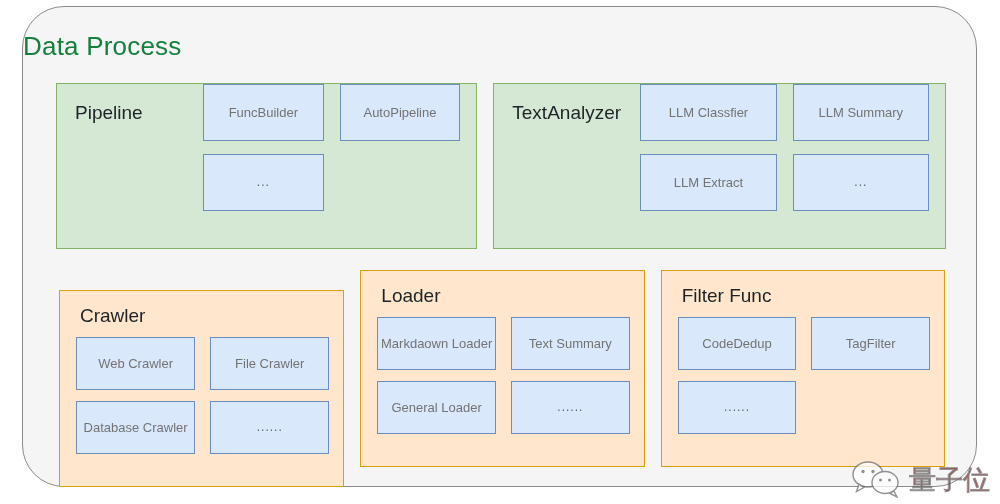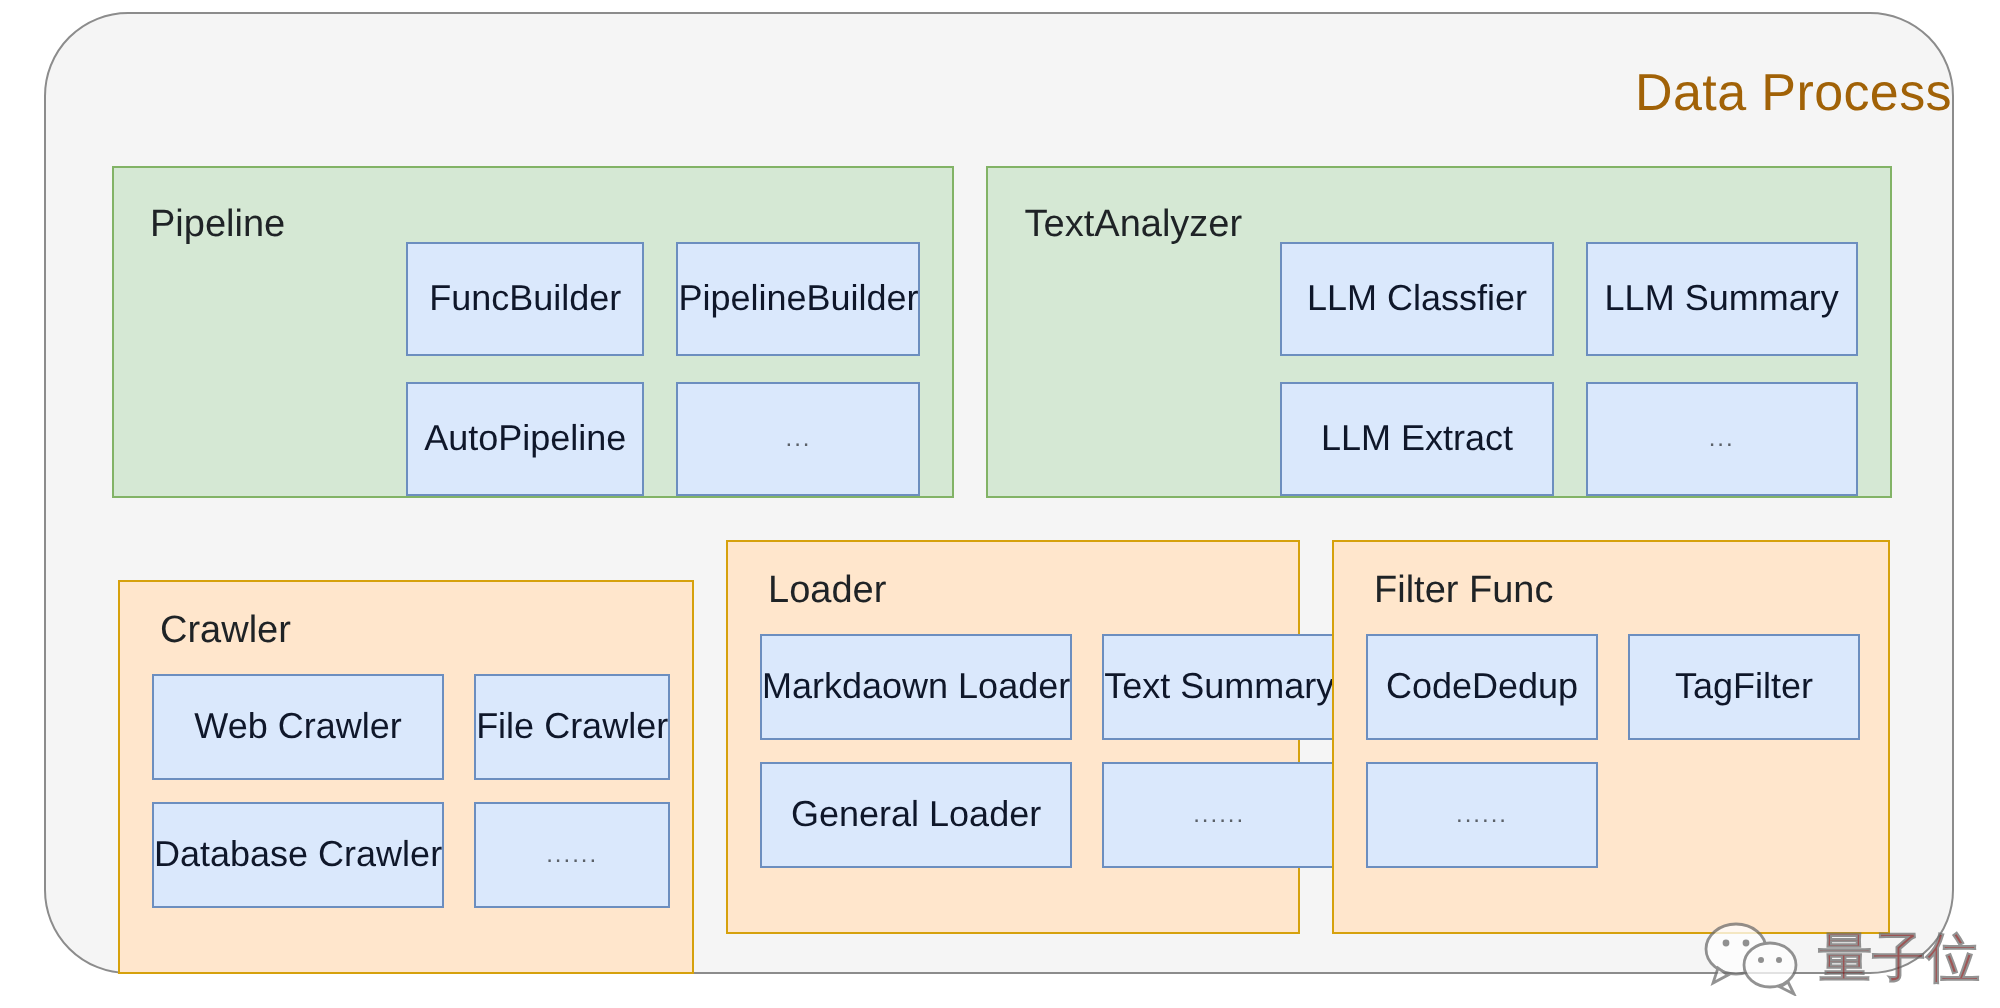--- a/index.html
+++ b/index.html
@@ -26,23 +26,23 @@
     border: 1.5px solid #8c8c8c;
     border-radius: 42px;
     box-sizing: border-box;
   }
 
   #page-title {
     position: absolute;
     left: 0;
     top: 24px;
     width: 100%;
-    text-align: right;
+    text-align: left;
     font-size: 26px;
-    color: #a16207;
+    color: #15803d;
     letter-spacing: 0.2px;
   }
 
   
   .row {
     position: absolute;
     display: flex;
   }
   #row-green {
     left: 33px;
@@ -60,21 +60,21 @@
   
   .group {
     box-sizing: border-box;
     position: relative;
   }
   .group.green {
     background: #d5e8d4;
     border: 1.5px solid #82b366;
     height: 166px;
     display: flex;
-    align-items: flex-end;
+    align-items: flex-start;
     padding: 0 14px 0 18px;
   }
   .group.green.pipeline   { width: 441px; }
   .group.green.analyzer   { width: 474px; }
 
   .group.orange {
     background: #ffe6cc;
     border: 1.5px solid #d6a10c;
     height: 197px;
     display: flex;
@@ -117,22 +117,22 @@
     gap: 11px 15px;
   }
 
   .node {
     background: #dae8fc;
     border: 1.5px solid #6c8ebf;
     box-sizing: border-box;
     display: flex;
     align-items: center;
     justify-content: center;
-    font-size: 18px;
-    color: #0f172a;
+    font-size: 13px;
+    color: #737373;
     text-align: center;
     line-height: 1.2;
     white-space: nowrap;
   }
   .node.ellipsis {
     color: #5b6168;
     letter-spacing: 1px;
     font-size: 12px;
   }
 
@@ -161,21 +161,20 @@
 <div id="diagram-root">
 
   <div id="page-title">Data Process</div>
 
   <div class="row" id="row-green">
 
     <div class="group green pipeline">
       <div class="group-title">Pipeline</div>
       <div class="node-grid">
         <div class="node">FuncBuilder</div>
-        <div class="node">PipelineBuilder</div>
         <div class="node">AutoPipeline</div>
         <div class="node ellipsis">...</div>
       </div>
     </div>
 
     <div class="group green analyzer">
       <div class="group-title">TextAnalyzer</div>
       <div class="node-grid">
         <div class="node">LLM Classfier</div>
         <div class="node">LLM Summary</div>

